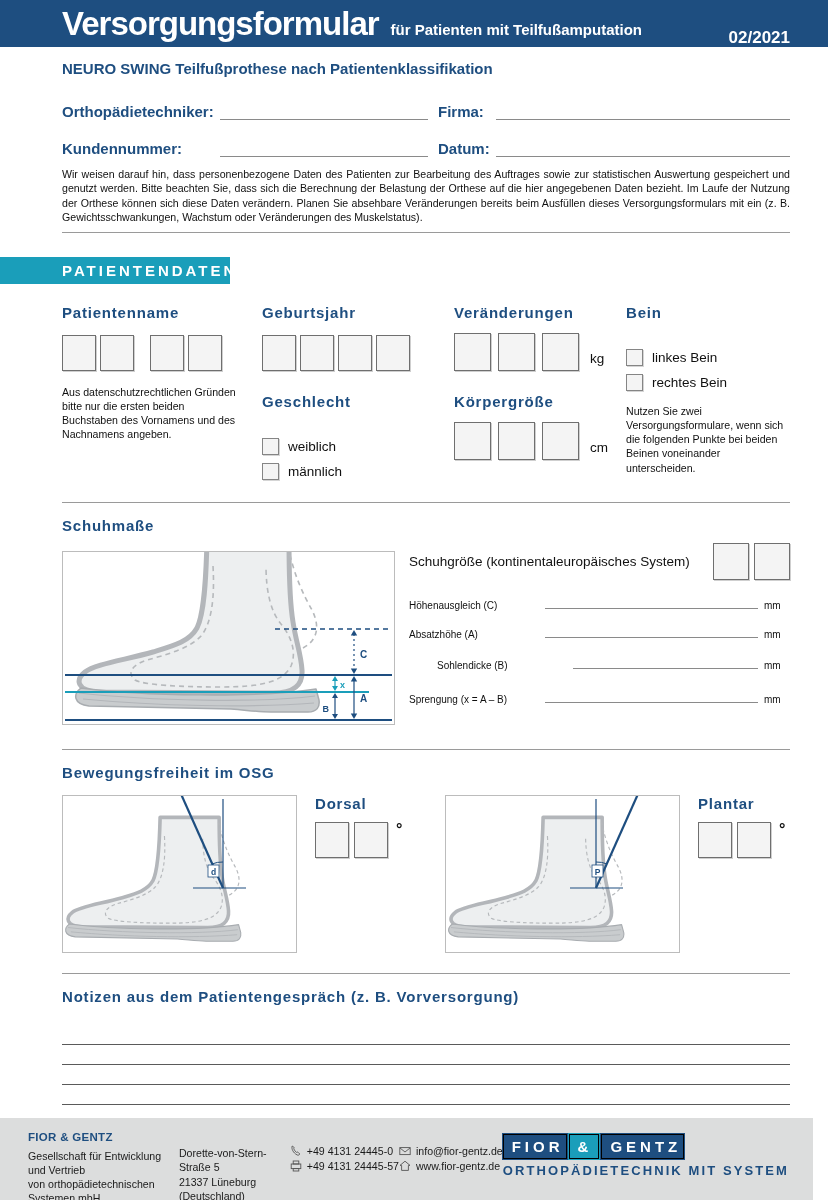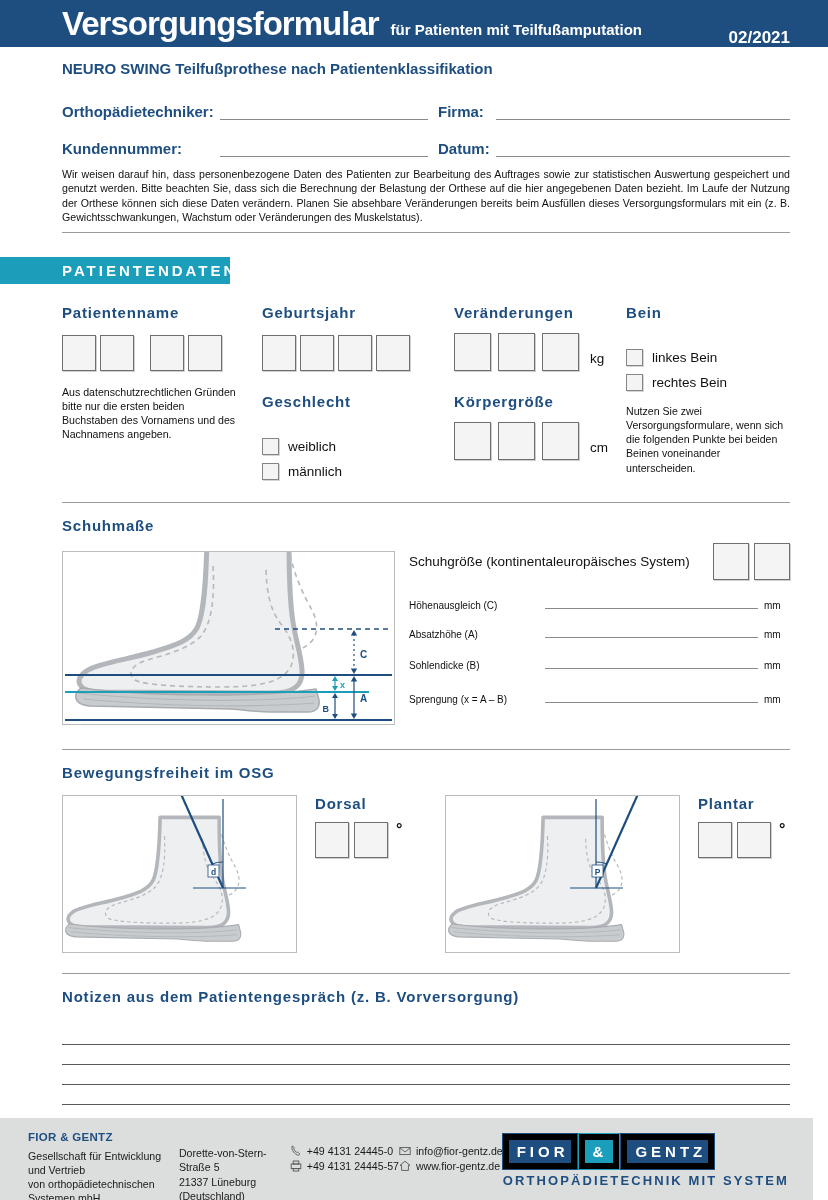--- a/index.html
+++ b/index.html
@@ -70,21 +70,21 @@
   .size-label{font-size:13.5px;flex:1;padding-right:8px;}
   .size-boxes{display:flex;gap:5px;}
   .size-boxes .sbox{width:36px;height:37px;background:var(--box-fill);border:1px solid var(--box-border);
     box-shadow:1px 1px 0 #cfcfcf;}
   .mm-row{display:flex;align-items:flex-end;font-size:10px;color:#101010;}
   .mm-row .f-label{width:136px;flex:none;}
   .mm-row .m-line{flex:1;border-bottom:1px solid var(--line-gray);height:12px;margin:0 6px 2px 0;}
   .mm-row .unit-mm{width:26px;flex:none;text-align:left;}
   .mm-row.m1{margin-top:17px;}
   .mm-row.m2{margin-top:15px;}
-  .mm-row.m3{margin-top:17px;}
+  .mm-row.m3{margin-top:17px;margin-left:28px;}
   .mm-row.m4{margin-top:20px;}
   .divider.d3{margin-top:24px;}
   
   .osg-flex{display:grid;grid-template-columns:235px 148px 235px 1fr;margin-top:14px;}
   .diagram.osg{width:235px;height:158px;}
   .angle-block{padding-left:18px;}
   .angle-label{font-size:15px;font-weight:bold;color:var(--navy);letter-spacing:.8px;}
   .angle-boxes{display:flex;gap:5px;margin-top:10px;align-items:flex-start;}
   .angle-boxes .abox{width:34px;height:36px;background:var(--box-fill);border:1px solid var(--box-border);
     box-shadow:1px 1px 0 #cfcfcf;}
@@ -99,21 +99,21 @@
     display:flex;padding:12px 24px 0 28px;font-size:10.6px;color:#1a1a1a;}
   .f-name{color:var(--navy);font-weight:bold;font-size:11.5px;letter-spacing:.3px;margin-bottom:3px;}
   .f-col1{width:207px;line-height:1.35;}
   .f-col2{width:152px;padding-top:16px;line-height:1.35;}
   .f-col3{width:120px;padding-top:15px;}
   .f-col4{width:128px;padding-top:15px;}
   .f-row{display:flex;align-items:center;gap:5px;margin-bottom:3px;white-space:nowrap;}
   .f-ico{width:12px;height:12px;flex:none;}
   .logo{margin-left:auto;margin-top:4px;}
   .logo-row{display:flex;gap:2px;}
-  .logo-seg{background:var(--navy);border:6px solid #000000;outline:1px solid var(--navy);
+  .logo-seg{background:var(--navy);border:1px solid #000000;outline:1px solid var(--navy);
     color:#fff;font-weight:bold;font-size:15px;letter-spacing:4px;padding:4px 2px 4px 8px;line-height:1;}
   .logo-seg.amp{background:var(--teal);outline-color:var(--teal);padding:4px 6px 4px 8px;}
   .logo-tag{margin-top:4px;color:var(--navy);font-size:13px;font-weight:bold;letter-spacing:2.1px;white-space:nowrap;}
   svg text{font-family:"Liberation Sans",sans-serif;}
 </style>
 </head>
 <body>
 
 <svg width="0" height="0" style="position:absolute">
   <defs>

